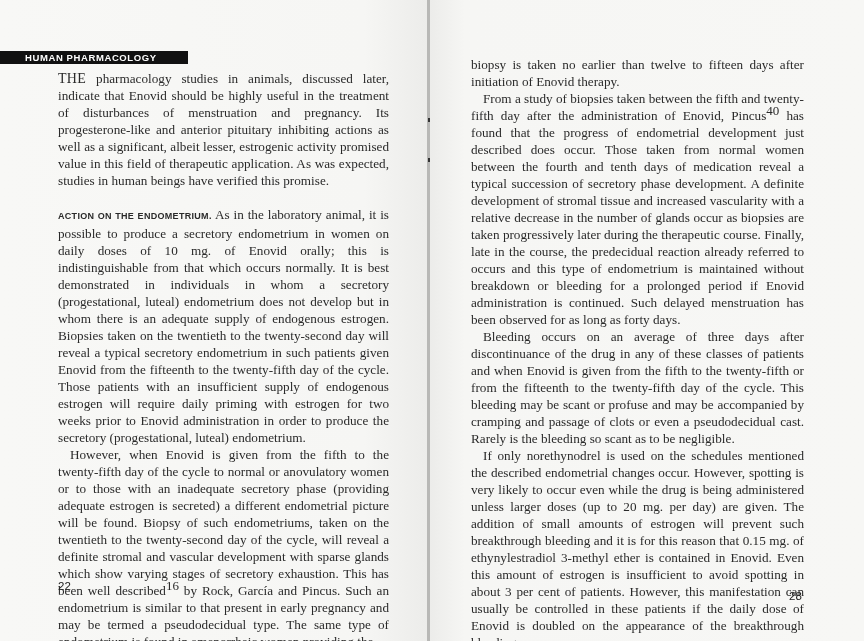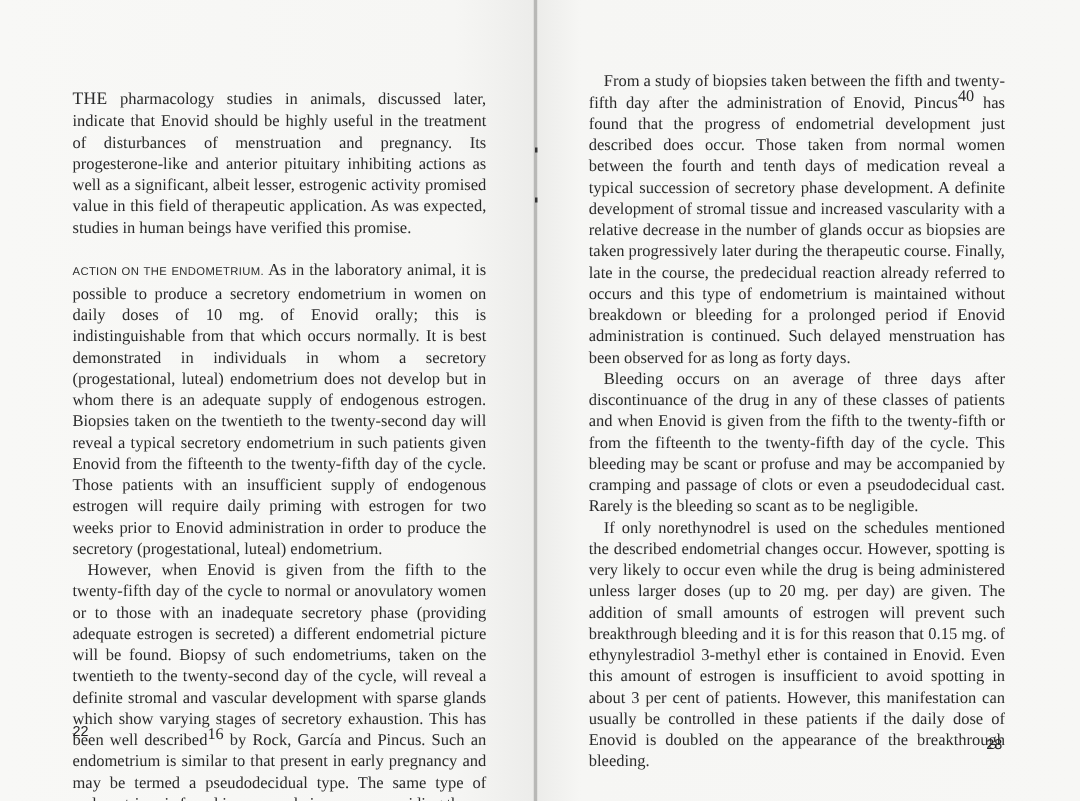--- a/index.html
+++ b/index.html
@@ -41,58 +41,60 @@
       text-align-last: auto;
       hyphens: manual;
     }
     .left-col { left: 58px; top: 70px; width: 331px; }
     .right-col { left: 471px; top: 56px; width: 333px; }
     .textcol p { margin: 0; text-indent: 0; }
     .textcol p.indent { text-indent: 12px; }
     .textcol p.gap-before { margin-top: 17px; }
     .smallcaps {
       font-family: "Liberation Sans", "DejaVu Sans", sans-serif;
-      font-weight: normal; font-size: 9px; letter-spacing: 0.3px;
+      font-weight: bold; font-size: 9px; letter-spacing: 0.3px;
     }
     .the-caps { font-variant: small-caps; font-size: 14px; letter-spacing: 0.3px; }
     sup { font-size: 13px; line-height: 0; vertical-align: 5px; }
     .folio {
       position: absolute;
       font-family: "Liberation Sans", "DejaVu Sans", sans-serif;
       font-weight: normal; font-size: 11.5px; color: #222;
     }
     .folio-left { left: 58px; top: 580px; }
     .folio-right { left: 789px; top: 590px; }
   </style>
 </head>
 <body>
 
 <div class="spread">
 
   <div class="page page-left">
+    <div class="section-bar">HUMAN PHARMACOLOGY</div>
 
     <div class="textcol left-col">
       <p><span class="the-caps">THE</span><span> pharmacology studies in animals, discussed later, indicate that Enovid should be highly useful in the treatment of disturbances of menstruation and pregnancy. Its progesterone-like and anterior pituitary inhibiting actions as well as a significant, albeit lesser, estrogenic activity promised value in this field of therapeutic application. As was expected, studies in human beings have verified this promise.</span></p>
 
       <p class="gap-before"><span class="smallcaps">ACTION ON THE ENDOMETRIUM.</span><span> As in the laboratory animal, it is possible to produce a secretory endometrium in women on daily doses of 10 mg. of Enovid orally; this is indistinguishable from that which occurs normally. It is best demonstrated in individuals in whom a secretory (progestational, luteal) endometrium does not develop but in whom there is an adequate supply of endogenous estrogen. Biopsies taken on the twentieth to the twenty-second day will reveal a typical secretory endometrium in such patients given Enovid from the fifteenth to the twenty-fifth day of the cycle. Those patients with an insufficient supply of endogenous estrogen will require daily priming with estrogen for two weeks prior to Enovid administration in order to produce the secretory (progestational, luteal) endometrium.</span></p>
 
       <p class="indent"><span>However, when Enovid is given from the fifth to the twenty-fifth day of the cycle to normal or anovulatory women or to those with an inadequate secretory phase (providing adequate estrogen is secreted) a different endometrial picture will be found. Biopsy of such endometriums, taken on the twentieth to the twenty-second day of the cycle, will reveal a definite stromal and vascular development with sparse glands which show varying stages of secretory exhaustion. This has been well described</span><sup>16</sup><span> by Rock, García and Pincus. Such an endometrium is similar to that present in early pregnancy and may be termed a pseudodecidual type. The same type of endometrium is found in amenorrheic women providing the</span></p>
     </div>
 
     <div class="folio folio-left">22</div>
   </div>
 
   <div class="gutter"></div>
   <div class="gutter-mark" style="top:118px;"></div>
   <div class="gutter-mark" style="top:158px;"></div>
 
   <div class="page page-right">
   </div>
 
   <div class="textcol right-col">
+    <p><span>biopsy is taken no earlier than twelve to fifteen days after initiation of Enovid therapy.</span></p>
 
     <p class="indent"><span>From a study of biopsies taken between the fifth and twenty-fifth day after the administration of Enovid, Pincus</span><sup>40</sup><span> has found that the progress of endometrial development just described does occur. Those taken from normal women between the fourth and tenth days of medication reveal a typical succession of secretory phase development. A definite development of stromal tissue and increased vascularity with a relative decrease in the number of glands occur as biopsies are taken progressively later during the therapeutic course. Finally, late in the course, the predecidual reaction already referred to occurs and this type of endometrium is maintained without breakdown or bleeding for a prolonged period if Enovid administration is continued. Such delayed menstruation has been observed for as long as forty days.</span></p>
 
     <p class="indent"><span>Bleeding occurs on an average of three days after discontinuance of the drug in any of these classes of patients and when Enovid is given from the fifth to the twenty-fifth or from the fifteenth to the twenty-fifth day of the cycle. This bleeding may be scant or profuse and may be accompanied by cramping and passage of clots or even a pseudodecidual cast. Rarely is the bleeding so scant as to be negligible.</span></p>
 
     <p class="indent"><span>If only norethynodrel is used on the schedules mentioned the described endometrial changes occur. However, spotting is very likely to occur even while the drug is being administered unless larger doses (up to 20 mg. per day) are given. The addition of small amounts of estrogen will prevent such breakthrough bleeding and it is for this reason that 0.15 mg. of ethynylestradiol 3-methyl ether is contained in Enovid. Even this amount of estrogen is insufficient to avoid spotting in about 3 per cent of patients. However, this manifestation can usually be controlled in these patients if the daily dose of Enovid is doubled on the appearance of the breakthrough bleeding.</span></p>
 
   </div>
 
   <div class="folio folio-right">28</div>

